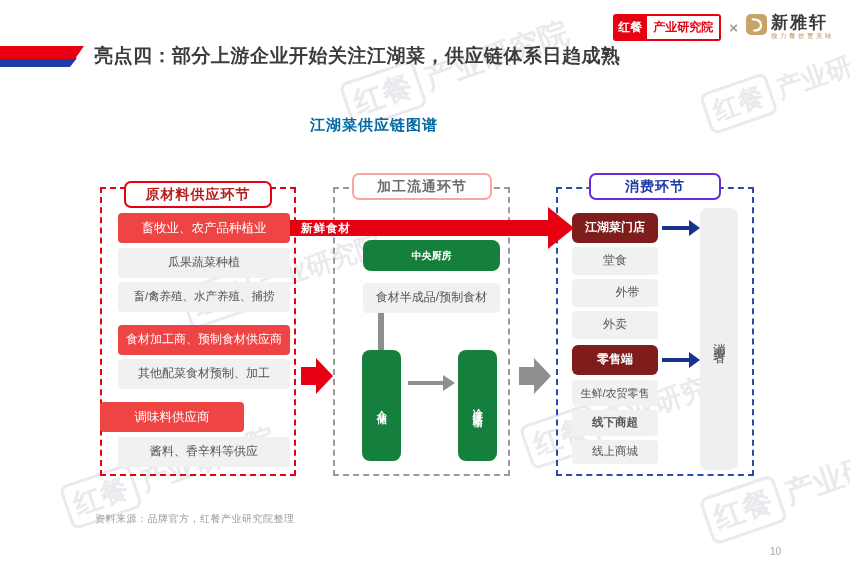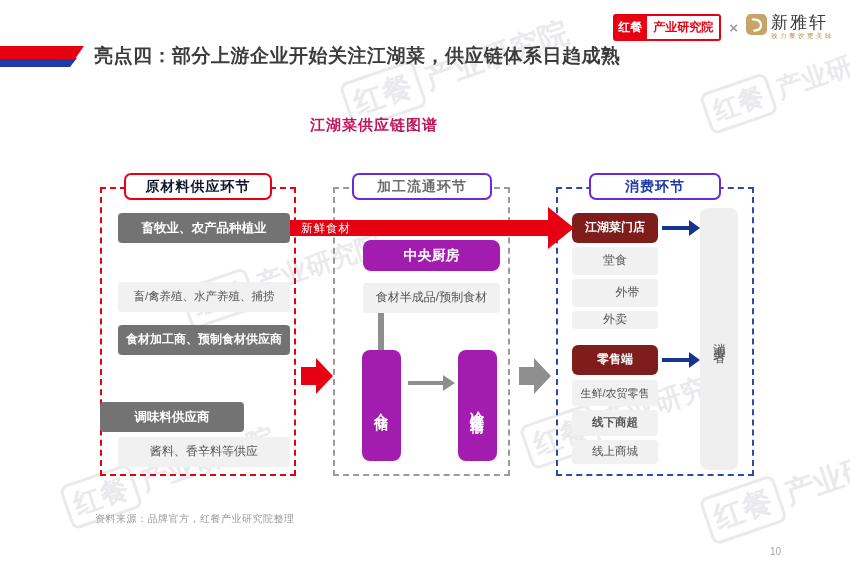--- a/index.html
+++ b/index.html
@@ -43,55 +43,55 @@
     border:2px solid #e60012; border-left:none; border-radius:0 3px 3px 0;
     padding:3px 6px; display:flex; align-items:center;
   }
   .logo-x { color:#9a9aa0; font-size:15px; font-weight:bold; }
   .xyx { display:flex; align-items:flex-start; gap:4px; }
   .xyx-icon {
     width:21px; height:21px; background:#c9a469; border-radius:5px;
     display:flex; align-items:center; justify-content:center; margin-top:1px;
   }
   .xyx-text { display:flex; flex-direction:column; }
-  .xyx-name { font-size:17px; font-weight:normal; color:#3a3a3a; letter-spacing:2px; line-height:19px; }
+  .xyx-name { font-size:17px; font-weight:bold; color:#3a3a3a; letter-spacing:2px; line-height:19px; }
   .xyx-tagline { font-size:6.5px; color:#b98f4e; letter-spacing:2.5px; }
   
   .diagram-title {
     position:absolute; left:0; top:116px; width:748px; text-align:center; z-index:1;
-    font-size:15px; font-weight:bold; color:#be185d; letter-spacing:1px;
+    font-size:15px; font-weight:bold; color:#0369a1; letter-spacing:1px;
   }
   .col-border { position:absolute; z-index:1; }
   .col1-border { left:100px; top:187px; width:196px; height:289px; border:2px dashed #e60012; }
   .col2-border { left:333px; top:187px; width:177px; height:289px; border:2px dashed #9a9a9a; }
   .col3-border { left:556px; top:187px; width:198px; height:289px; border:2px dashed #2b4bac; }
   .col-pill {
     position:absolute; z-index:3; background:#fff; border-radius:7px;
     display:flex; align-items:center; justify-content:center;
     font-size:14px; font-weight:bold; letter-spacing:1px;
   }
-  .pill1 { left:124px; top:173px; width:148px; height:27px; border:2px solid #e60012; color:#0f172a; }
-  .pill2 { left:352px; top:173px; width:140px; height:27px; border:2px solid #6d28d9; color:#6e6e6e; }
+  .pill1 { left:124px; top:181px; width:148px; height:27px; border:2px solid #e60012; color:#b91c1c; }
+  .pill2 { left:352px; top:173px; width:140px; height:27px; border:2px solid #fca5a5; color:#6e6e6e; }
   .pill3 { left:589px; top:173px; width:132px; height:27px; border:2px solid #6d28d9; color:#1f3ba6; }
   .node {
     position:absolute; z-index:2; display:flex; align-items:center; justify-content:center;
     border-radius:4px; text-align:center; line-height:1.15;
   }
-  .node.red   { background:#737373; color:#fff; font-weight:bold; font-size:12.5px; }
+  .node.red   { background:#ef4444; color:#fff; font-weight:normal; font-size:12.5px; }
   .node.navy  { background:#7f1d1d; color:#fff; font-weight:bold; font-size:12px; border-radius:6px; }
   .node.gray  { background:#f1f1f1; color:#555; font-size:12px; }
-  .node.darkgray { background:#a21caf; color:#fff; font-weight:bold; font-size:14px; border-radius:8px; }
+  .node.darkgray { background:#15803d; color:#fff; font-weight:bold; font-size:10px; border-radius:8px; }
   .vtext { writing-mode:vertical-rl; letter-spacing:4px; }
   
   .fresh-band { position:absolute; left:290px; top:220px; width:258px; height:16px; background:#e60012; z-index:3; }
   .fresh-head {
     position:absolute; left:548px; top:207px; width:0; height:0; z-index:3;
     border-left:26px solid #e60012; border-top:21px solid transparent; border-bottom:21px solid transparent;
   }
-  .fresh-label { position:absolute; left:301px; top:221px; z-index:4; color:#fff; font-size:11.5px; font-weight:normal; letter-spacing:1px; }
+  .fresh-label { position:absolute; left:301px; top:221px; z-index:4; color:#fff; font-size:11.5px; font-weight:bold; letter-spacing:1px; }
   
   .block-arrow-rect { position:absolute; z-index:2; width:15px; height:18px; top:367px; }
   .block-arrow-tri  { position:absolute; z-index:2; top:358px; width:0; height:0;
     border-top:18px solid transparent; border-bottom:18px solid transparent; }
   .bar-red  { background:#e60012; left:301px; }
   .bat-red  { border-left:17px solid #e60012; left:316px; }
   .bar-gray { background:#8f8f8f; left:519px; }
   .bat-gray { border-left:17px solid #8f8f8f; left:534px; }
   
   .thin-line { position:absolute; z-index:2; height:4px; }
@@ -159,22 +159,24 @@
 
   <div class="col-border col1-border"></div>
   <div class="col-border col2-border"></div>
   <div class="col-border col3-border"></div>
 
   <div class="col-pill pill1">原材料供应环节</div>
   <div class="col-pill pill2">加工流通环节</div>
   <div class="col-pill pill3">消费环节</div>
 
   <div class="node red" style="left:118px; top:213px; width:172px; height:30px;">畜牧业、农产品种植业</div>
+  <div class="node gray" style="left:118px; top:248px; width:172px; height:30px;">瓜果蔬菜种植</div>
   <div class="node gray" style="left:118px; top:282px; width:172px; height:30px; font-size:11.5px;">畜/禽养殖、水产养殖、捕捞</div>
   <div class="node red" style="left:118px; top:325px; width:172px; height:30px; font-size:12px;">食材加工商、预制食材供应商</div>
+  <div class="node gray" style="left:118px; top:359px; width:172px; height:30px;">其他配菜食材预制、加工</div>
   <div class="node red" style="left:100px; top:402px; width:144px; height:30px;">调味料供应商</div>
   <div class="node gray" style="left:118px; top:437px; width:172px; height:30px;">酱料、香辛料等供应</div>
 
   <div class="fresh-band"></div>
   <div class="fresh-head"></div>
   <div class="fresh-label">新鲜食材</div>
 
   <div class="node darkgray" style="left:363px; top:240px; width:137px; height:31px;">中央厨房</div>
   <div class="node gray" style="left:363px; top:283px; width:137px; height:30px;">食材半成品/预制食材</div>
   <div class="connector-v"></div>
@@ -184,21 +186,21 @@
   <div class="thin-head" style="left:443px; top:375px; border-left:12px solid #8f8f8f;"></div>
 
   <div class="block-arrow-rect bar-red"></div>
   <div class="block-arrow-tri bat-red"></div>
   <div class="block-arrow-rect bar-gray"></div>
   <div class="block-arrow-tri bat-gray"></div>
 
   <div class="node navy" style="left:572px; top:213px; width:86px; height:30px;">江湖菜门店</div>
   <div class="node gray" style="left:572px; top:247px; width:86px; height:28px;">堂食</div>
   <div class="node gray" style="left:572px; top:279px; width:86px; height:28px;padding-left:25px;">外带</div>
-  <div class="node gray" style="left:572px; top:311px; width:86px; height:18px;">外卖</div>
+  <div class="node gray" style="left:572px; top:311px; width:86px; height:28px;">外卖</div>
   <div class="node navy" style="left:572px; top:345px; width:86px; height:30px;">零售端</div>
   <div class="node gray" style="left:572px; top:380px; width:86px; height:26px; font-size:11px;">生鲜/农贸零售</div>
   <div class="node gray" style="left:572px; top:410px; width:86px; height:26px; font-size:11.5px;font-weight:bold;">线下商超</div>
   <div class="node gray" style="left:572px; top:440px; width:86px; height:24px; font-size:11.5px;">线上商城</div>
 
   <div class="thin-line" style="left:662px; top:226px; width:29px; background:#17348c;"></div>
   <div class="thin-head" style="left:689px; top:220px; border-left:11px solid #17348c;"></div>
   <div class="thin-line" style="left:662px; top:358px; width:29px; background:#17348c;"></div>
   <div class="thin-head" style="left:689px; top:352px; border-left:11px solid #17348c;"></div>
 

